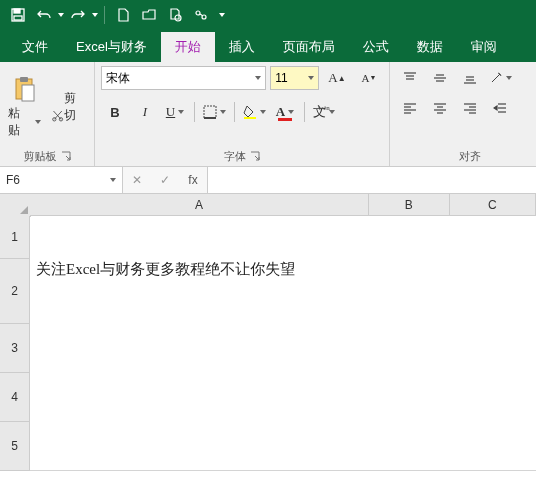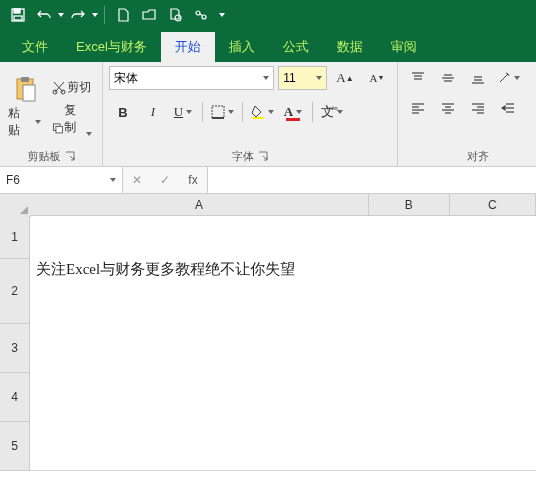--- a/index.html
+++ b/index.html
@@ -2,22 +2,22 @@
 <html><head>
 <meta charset="utf-8">
 <style>
 html,body{margin:0;padding:0;font-family:"Microsoft YaHei",Arial,sans-serif;font-size:12px;background:#fff;overflow:hidden}
 body{width:536px;height:500px}
 .qat{height:30px;background:#0b6b3a;display:flex;align-items:center;padding:0 6px;gap:2px}
 .qat .qbtn{width:24px;height:24px;display:flex;align-items:center;justify-content:center;color:#fff;border-radius:2px}
 .qat .qbtn svg{width:16px;height:16px}
 .qat .sep{width:1px;height:18px;background:rgba(255,255,255,0.3);margin:0 4px}
 .tabs{height:32px;background:#0b6b3a;display:flex;align-items:flex-end;padding:0 8px;gap:0}
-.tab{padding:0 14px;height:30px;line-height:30px;color:#bef264;font-size:13px;cursor:pointer}
-.tab.active{background:#f0f0f0;color:#1d4ed8}
+.tab{padding:0 14px;height:30px;line-height:30px;color:#ffffff;font-size:13px;cursor:pointer}
+.tab.active{background:#f0f0f0;color:#a21caf}
 .ribbon{height:104px;background:#f0f0f0;border-bottom:1px solid #ccc;display:flex}
 .group{border-right:1px solid #d0d0d0;padding:4px 6px 2px 6px;display:flex;flex-direction:column;justify-content:space-between}
 .group-body{flex:1;display:flex;gap:4px}
 .group-label{height:16px;line-height:16px;text-align:center;color:#555;font-size:11px;display:flex;justify-content:center;gap:4px;align-items:center}
 .big-btn{width:38px;display:flex;flex-direction:column;align-items:center;justify-content:center;gap:2px;padding:2px}
 .big-btn svg{width:28px;height:28px}
 .big-btn .lbl{font-size:12px;color:#333;display:flex;align-items:center;gap:9px}
 .small-rows{display:flex;flex-direction:column;gap:2px;justify-content:center}
 .small-btn{display:flex;align-items:flex-end;gap:0;padding:2px 4px;font-size:12px;color:#333}
 .small-btn svg{width:16px;height:16px}
@@ -98,20 +98,21 @@
   <div class="qbtn" style="width:14px">
       <span class="caret white"></span>
     </div>
 </div>
 
 <div class="tabs">
   <div class="tab">文件</div>
   <div class="tab">Excel与财务</div>
   <div class="tab active">开始</div>
   <div class="tab">插入</div>
+  <div class="tab">页面布局</div>
   <div class="tab">公式</div>
   <div class="tab">数据</div>
   <div class="tab">审阅</div>
 </div>
 
 <div class="ribbon">
 
   <div class="group" style="width:120px">
     <div class="group-body">
       <div class="big-btn">
@@ -127,28 +128,20 @@
       </div>
       <div class="small-rows">
         <div class="small-btn">
             <svg viewBox="0 0 16 16" fill="none" stroke="#444">
               <circle cx="4" cy="12" r="2"></circle>
               <circle cx="12" cy="12" r="2"></circle>
               <path d="M4 12L13 2M12 12L3 2"></path>
             </svg>
             <span>剪切</span>
           </div>
-        <div class="small-btn">
-            <svg viewBox="0 0 16 16" fill="none" stroke="#444">
-              <rect x="3" y="3" width="8" height="8"></rect>
-              <rect x="6" y="6" width="8" height="8" fill="#fff"></rect>
-            </svg>
-            <span>复制</span>
-            <span class="caret" style="margin-left:2px"></span>
-          </div>
       </div>
     </div>
     <div class="group-label">
         <span>剪贴板</span>
         <svg class="launcher" viewBox="0 0 10 10" stroke="#777" fill="none">
           <path d="M1 1h8v8M5 5l4 4M9 6v3H6"></path>
         </svg>
       </div>
   </div>
 

